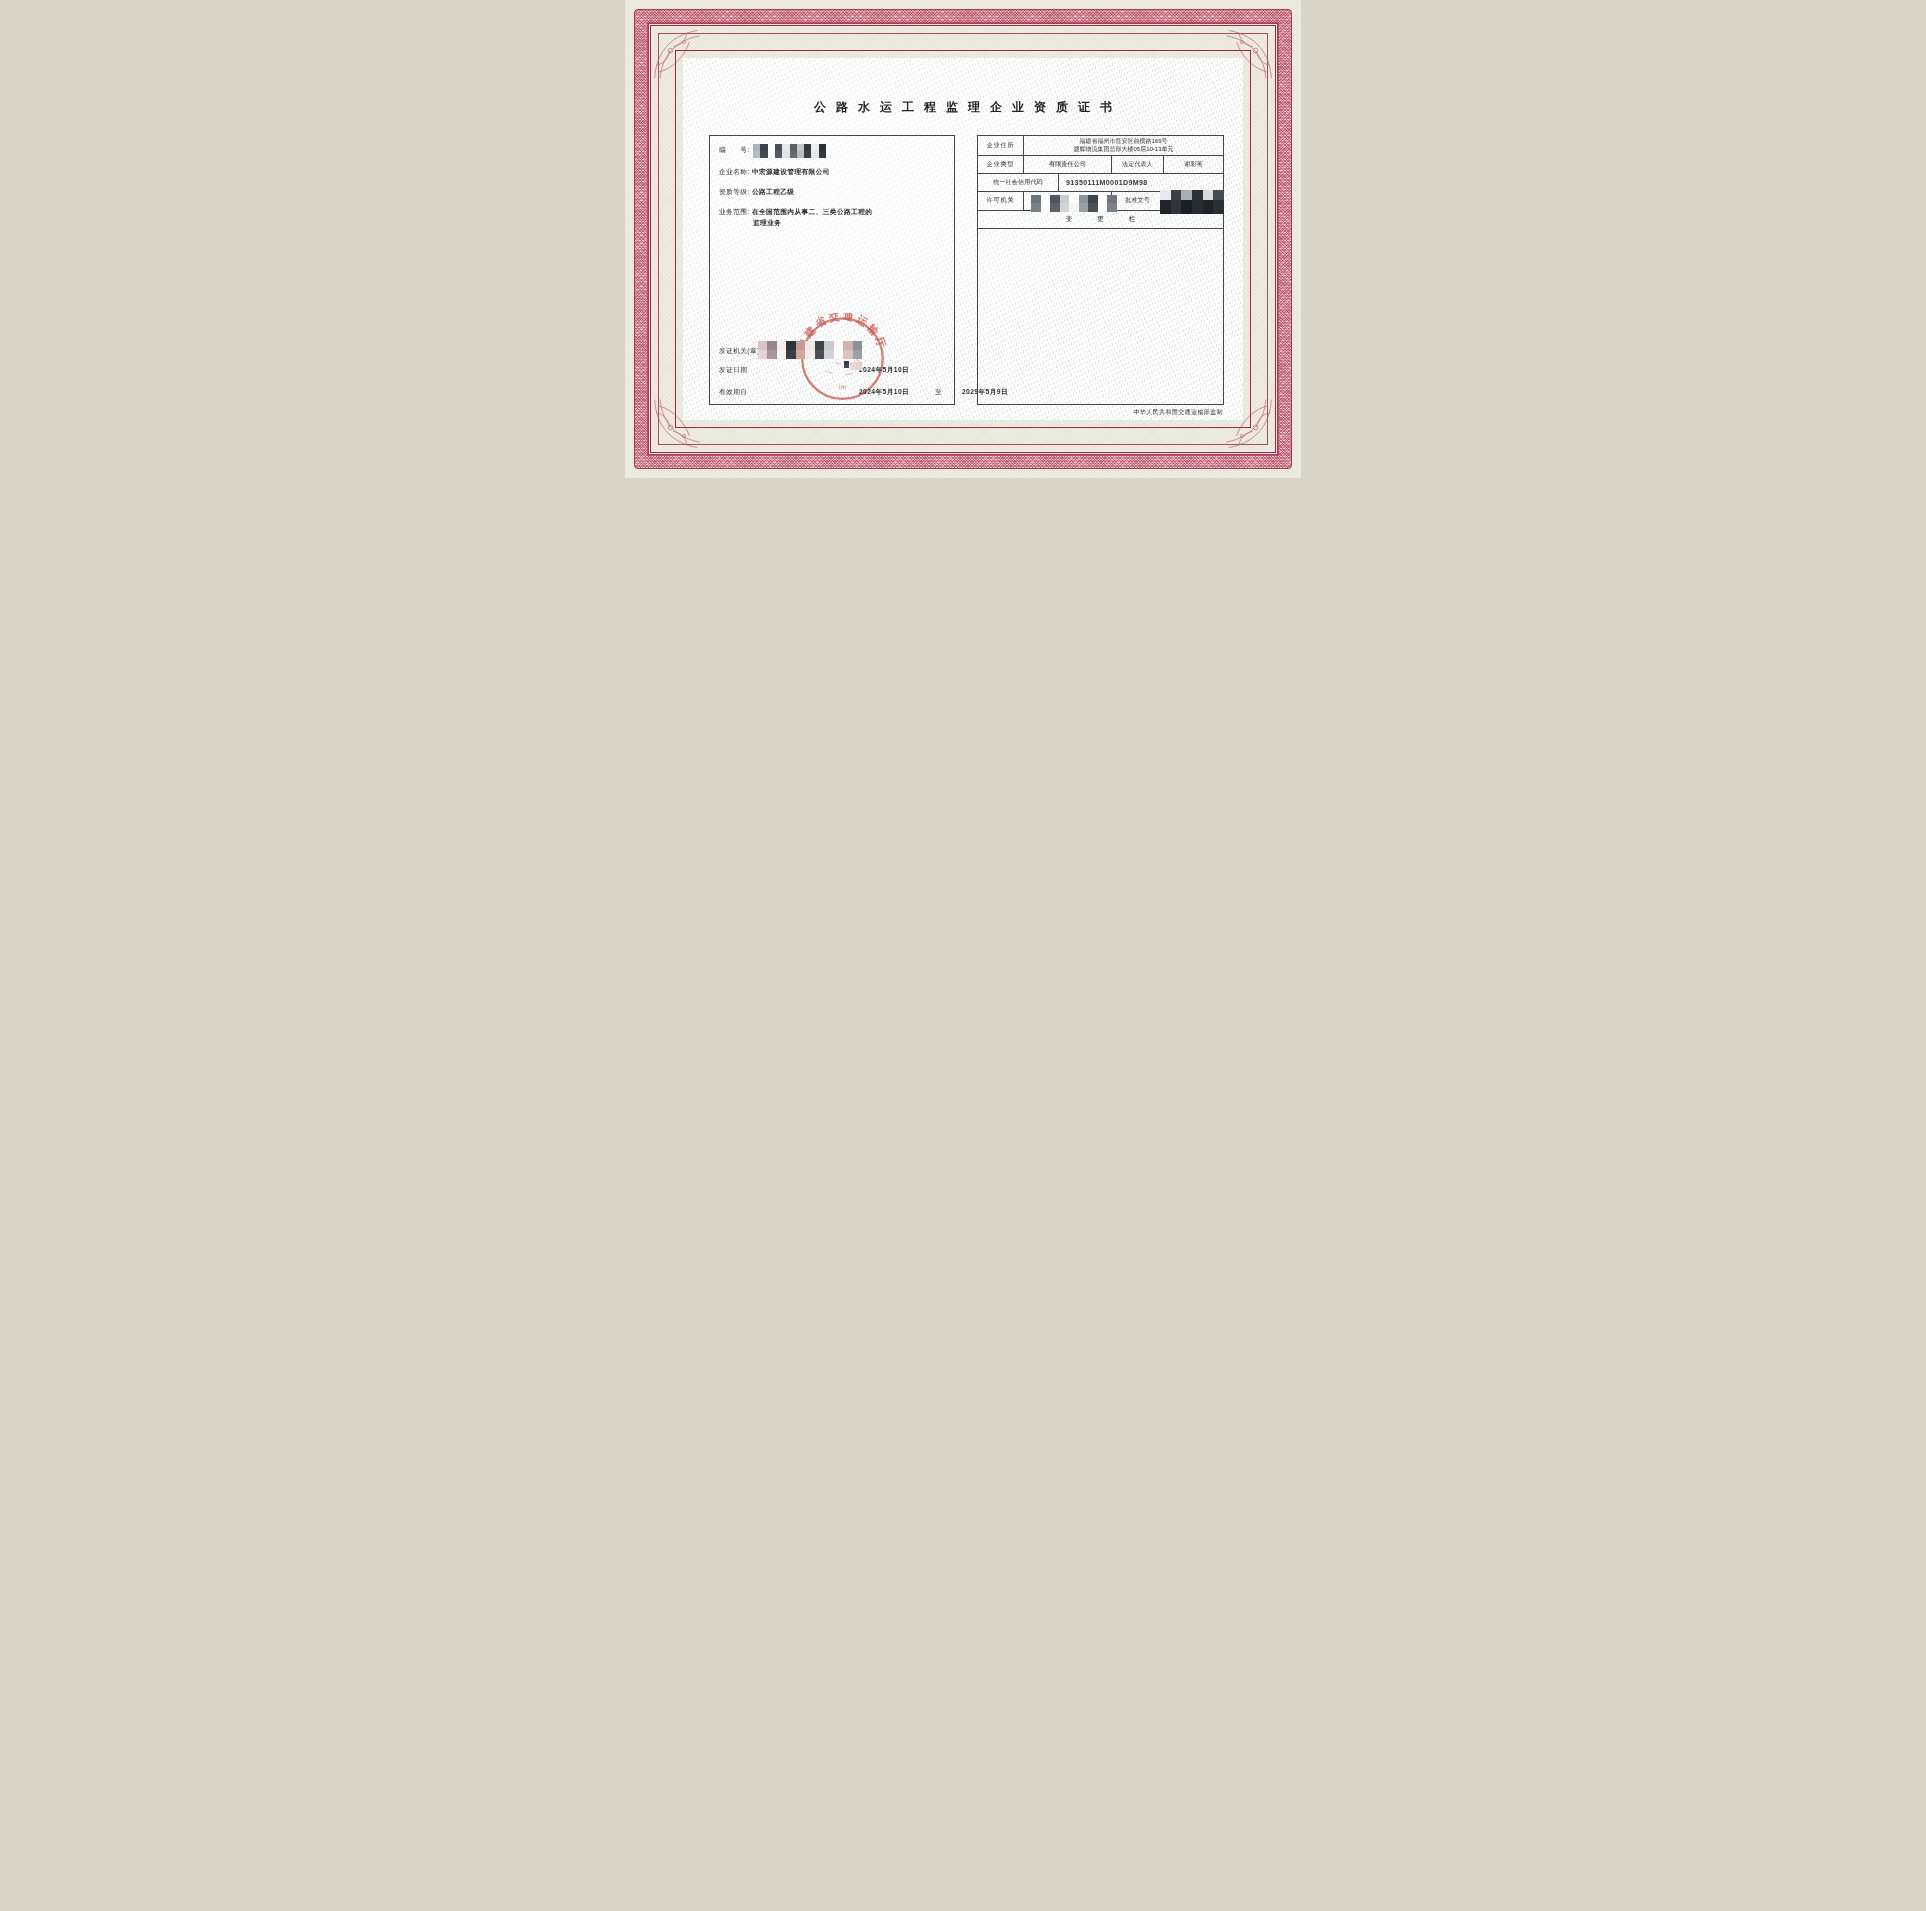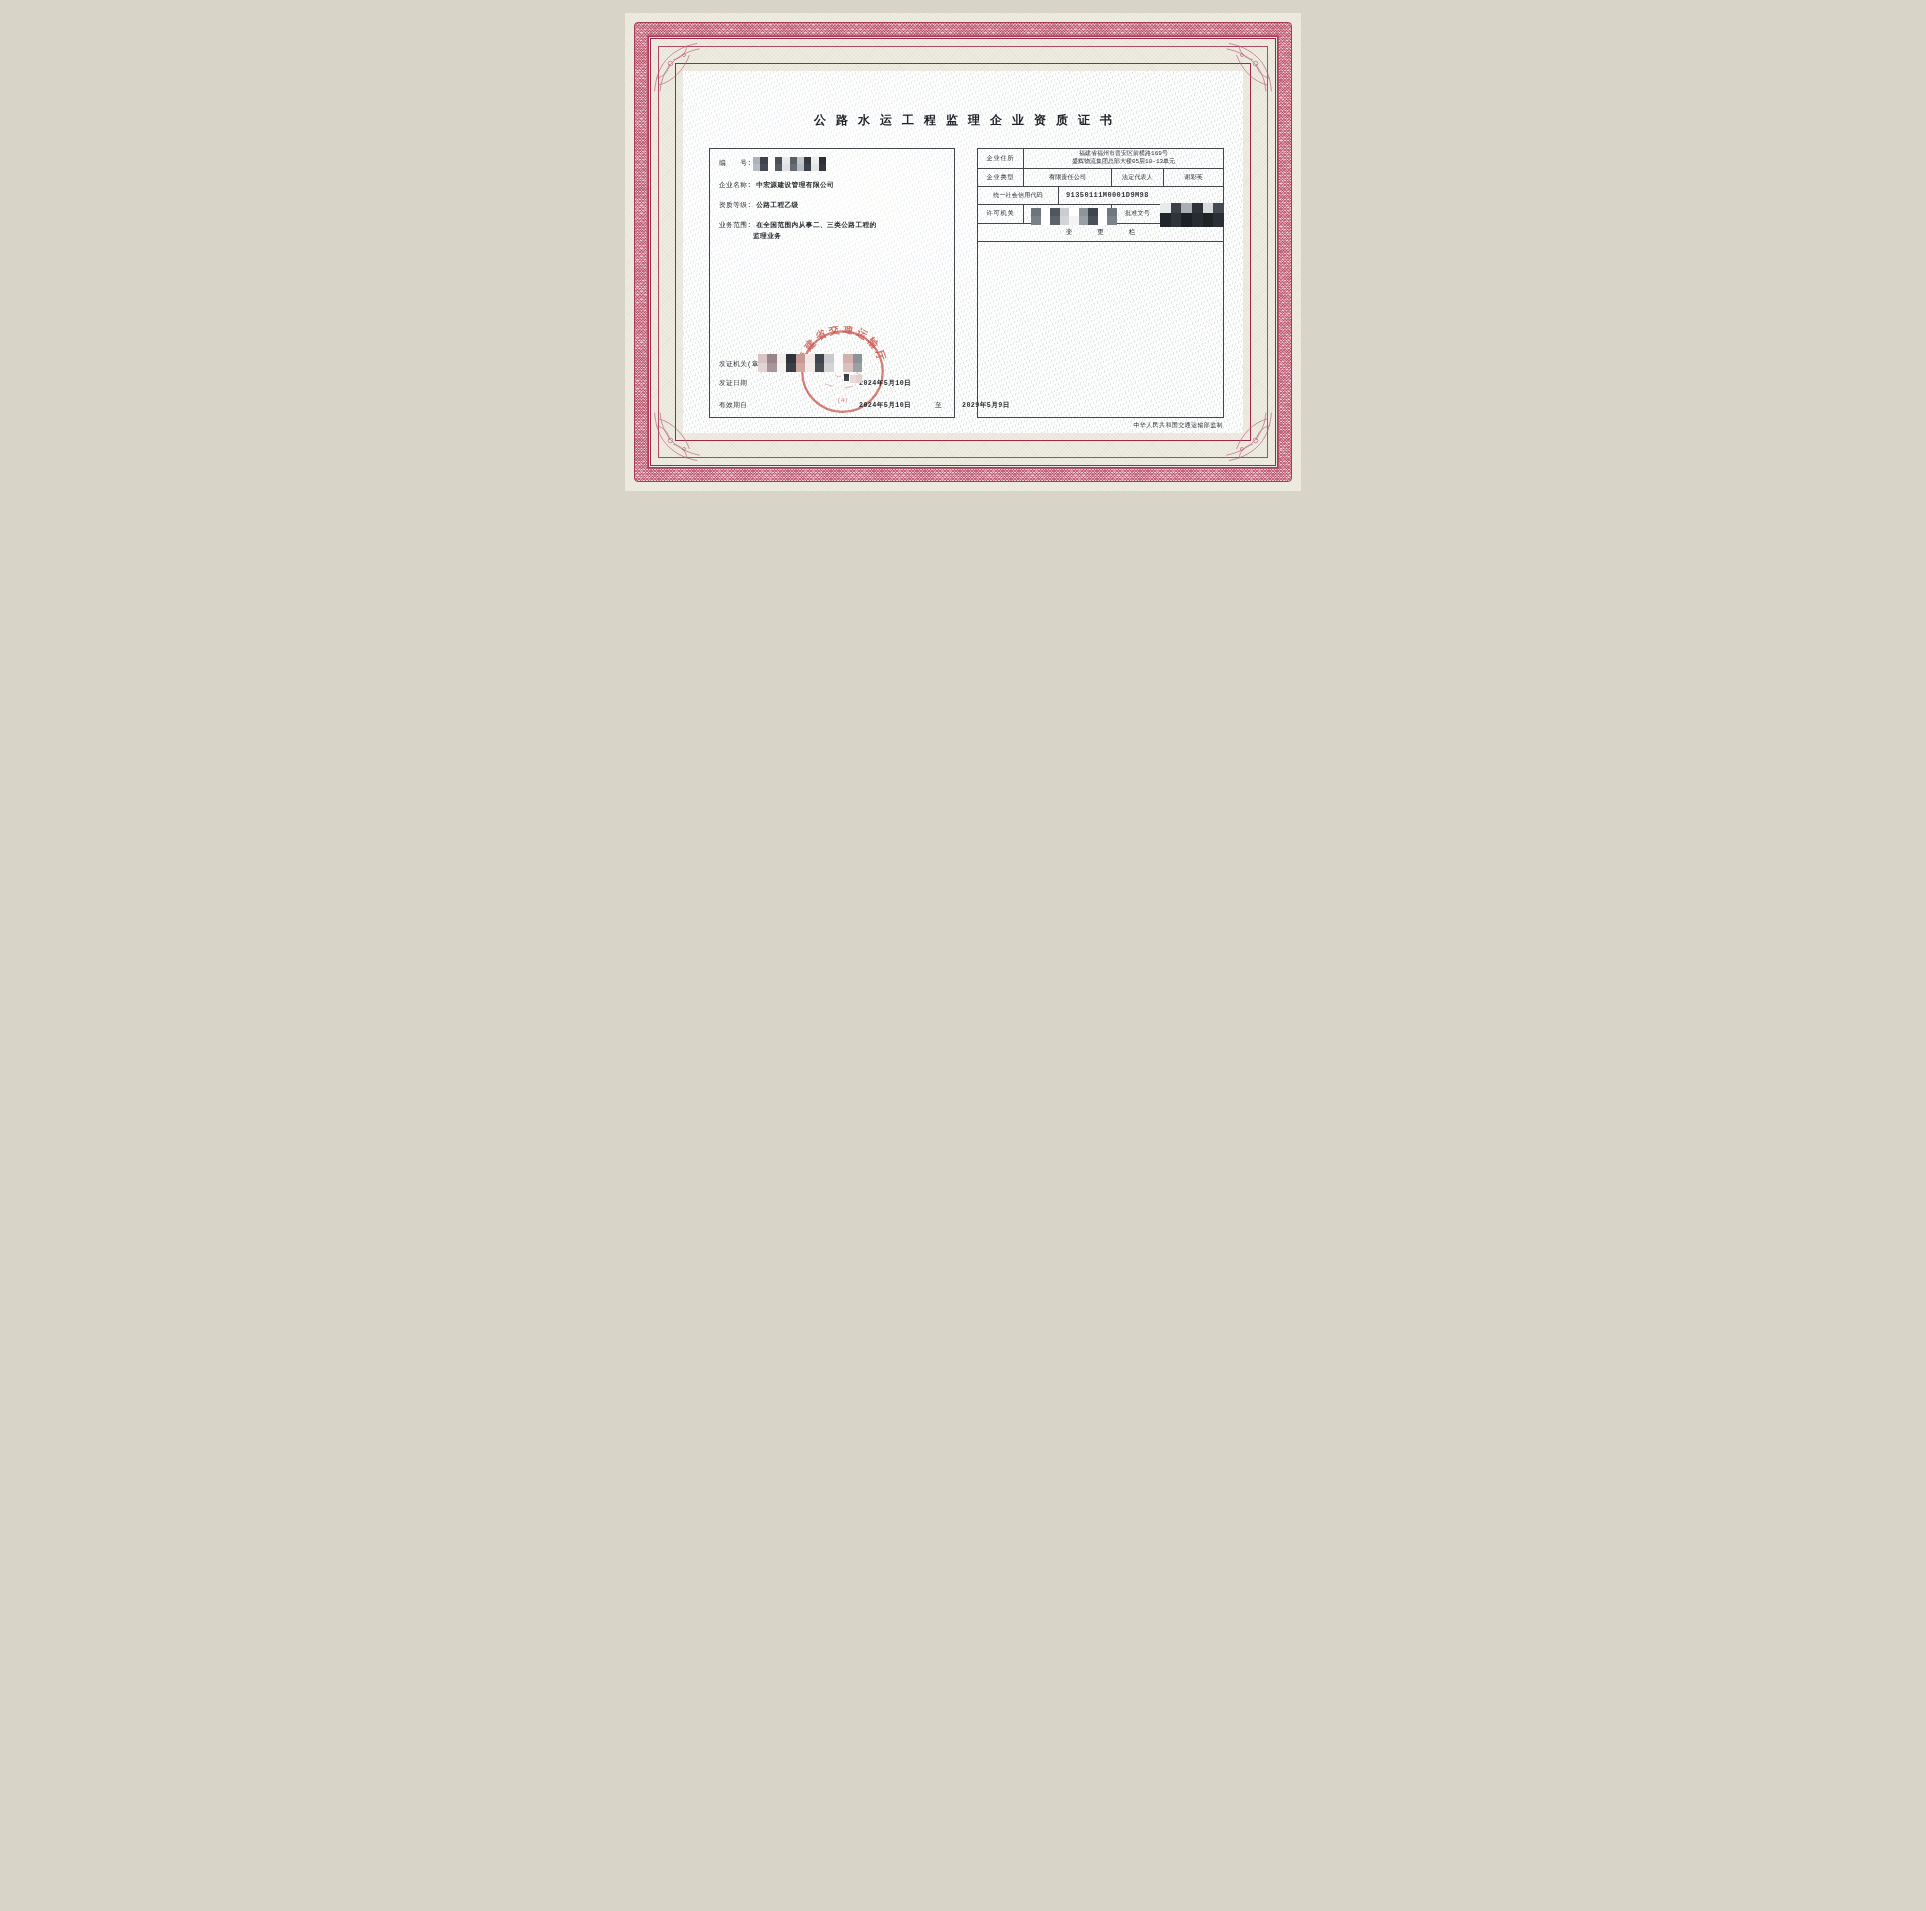--- a/index.html
+++ b/index.html
@@ -1,26 +1,26 @@
 <!DOCTYPE html>
 <html style="--frame-red: #9e2746; --band-pink: #dca4b0; --seal-red: #c94a41; --guilloche-blue: #7896b2; --cream: #efece2; --ink: #26292d;font-size:6.2px"><head>
 <meta charset="utf-8">
 <style>
   html,body{margin:0;padding:0;background:#d8d4c8;}
   *{box-sizing:border-box;}
   .page{
     position:relative;
     width:676px;height:478px;
-    margin:13px auto;
+    margin:0 auto;
     background:
       repeating-linear-gradient(45deg, rgba(160,160,150,.06) 0 0.8px, transparent 0.8px 2.3px),
       repeating-linear-gradient(-45deg, rgba(160,160,150,.06) 0 0.8px, transparent 0.8px 2.3px),
       var(--cream,#efece2);
     overflow:hidden;
-    font-family:Liberation Mono, monospace;
+    font-family:Liberation Sans, sans-serif;
     color:var(--ink,#26292d);
   }
   
   .band{
     position:absolute;inset:9.2px;z-index:1;
     background:
       repeating-linear-gradient(45deg, rgba(158,34,62,.42) 0 0.6px, transparent 0.6px 1.9px),
       repeating-linear-gradient(135deg, rgba(158,34,62,.42) 0 0.6px, transparent 0.6px 1.9px),
       repeating-linear-gradient(0deg, rgba(255,240,243,.5) 0 0.8px, rgba(214,130,148,.35) 0.8px 2.7px),
       var(--band-pink,#dca4b0);

